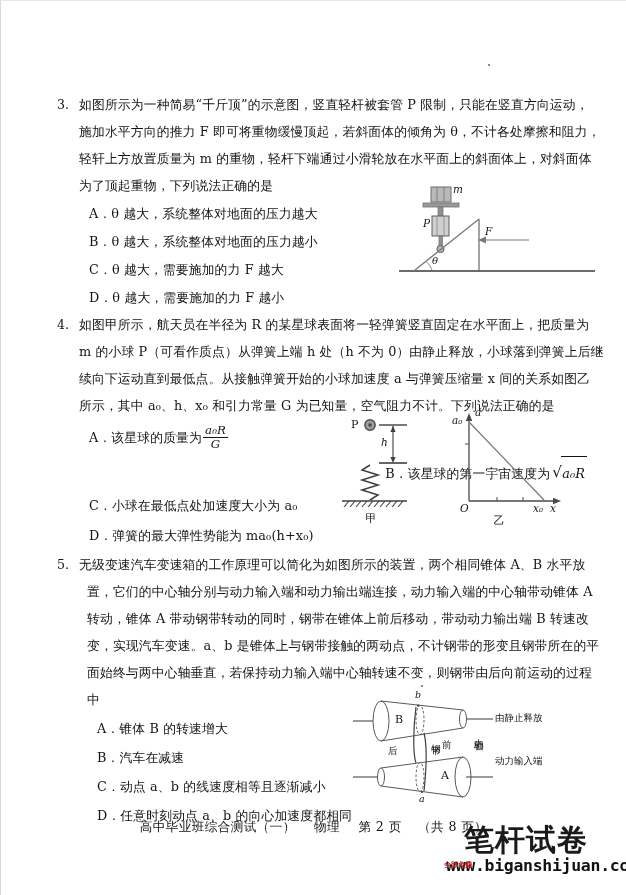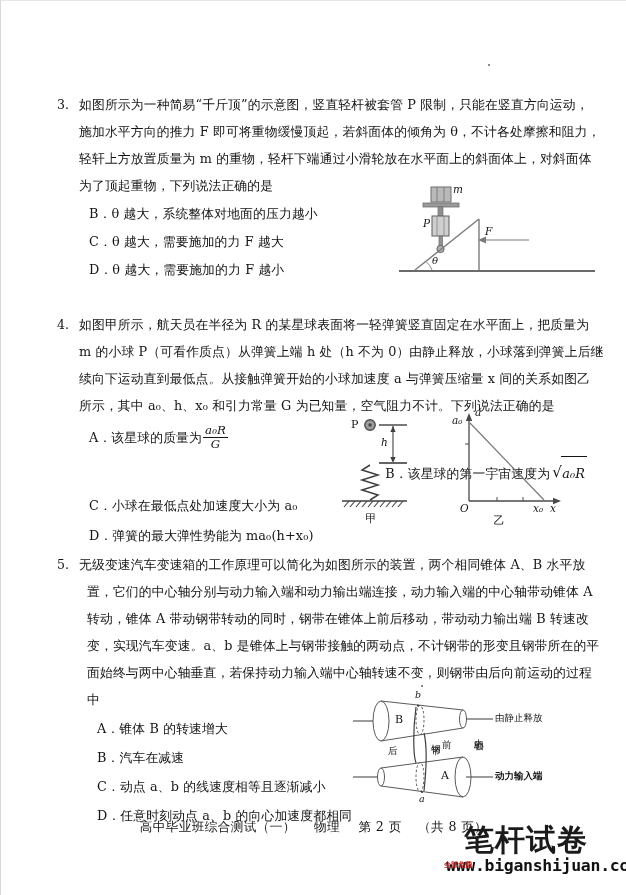--- a/index.html
+++ b/index.html
@@ -180,20 +180,23 @@
     <div class="q-head">
       <div class="q-num">3.</div>
       <div class="q-body">
         <div class="q-line">如图所示为一种简易“千斤顶”的示意图，竖直轻杆被套管 P 限制，只能在竖直方向运动，</div>
         <div class="q-line">施加水平方向的推力 F 即可将重物缓慢顶起，若斜面体的倾角为 θ，不计各处摩擦和阻力，</div>
         <div class="q-line">轻轩上方放置质量为 m 的重物，轻杆下端通过小滑轮放在水平面上的斜面体上，对斜面体</div>
         <div class="q-line">为了顶起重物，下列说法正确的是</div>
       </div>
     </div>
     <div class="opts">
+      <div class="opt">
+        <span class="opt-label">A．</span><span>θ 越大，系统整体对地面的压力越大</span>
+      </div>
       <div class="opt">
         <span class="opt-label">B．</span><span>θ 越大，系统整体对地面的压力越小</span>
       </div>
       <div class="opt">
         <span class="opt-label">C．</span><span>θ 越大，需要施加的力 F 越大</span>
       </div>
       <div class="opt">
         <span class="opt-label">D．</span><span>θ 越大，需要施加的力 F 越小</span>
       </div>
     </div>
@@ -381,21 +384,21 @@
     </svg>
     <span class="lbl" style="left:50px; top:20px; font-size:11px;">B</span>
     <span class="lbl" style="left:96px; top:76px; font-size:11px;">A</span>
     <span class="lbl lbl-it" style="left:70px; top:-4px; font-size:9.5px;">b</span>
     <span class="lbl lbl-it" style="left:74px; top:100px; font-size:9.5px;">a</span>
     <span class="vert-lbl" style="left:84px; top:44px;">钢带</span>
     <span class="lbl" style="left:43px; top:52px; font-size:9.5px;">后</span>
     <span class="lbl" style="left:97px; top:46px; font-size:9.5px;">前</span>
     <span class="vert-lbl" style="left:127px; top:38px;">中心轴</span>
     <span class="lbl" style="left:150px; top:19px; font-size:9.5px;">由静止释放</span>
-    <span class="lbl" style="left:150px; top:77px; font-size:9.5px;font-weight:bold;">动力输入端</span>
+    <span class="lbl" style="left:150px; top:62px; font-size:9.5px;">动力输入端</span>
   </div>
 
   <div class="footer" style="top:818px;">
     <span>高中毕业班综合测试（一）</span>
     <span style="margin-left:12px;">物理</span>
     <span style="margin-left:12px;">第 2 页</span>
     <span style="margin-left:10px;">（共 8 页）</span>
   </div>
 
   <div class="watermark" style="left:463px; top:823px;">

